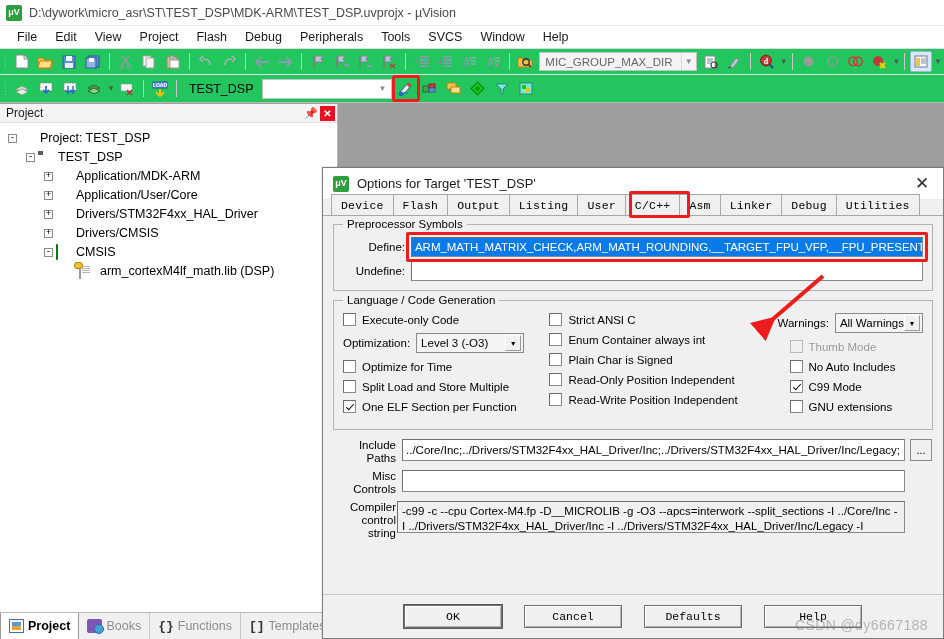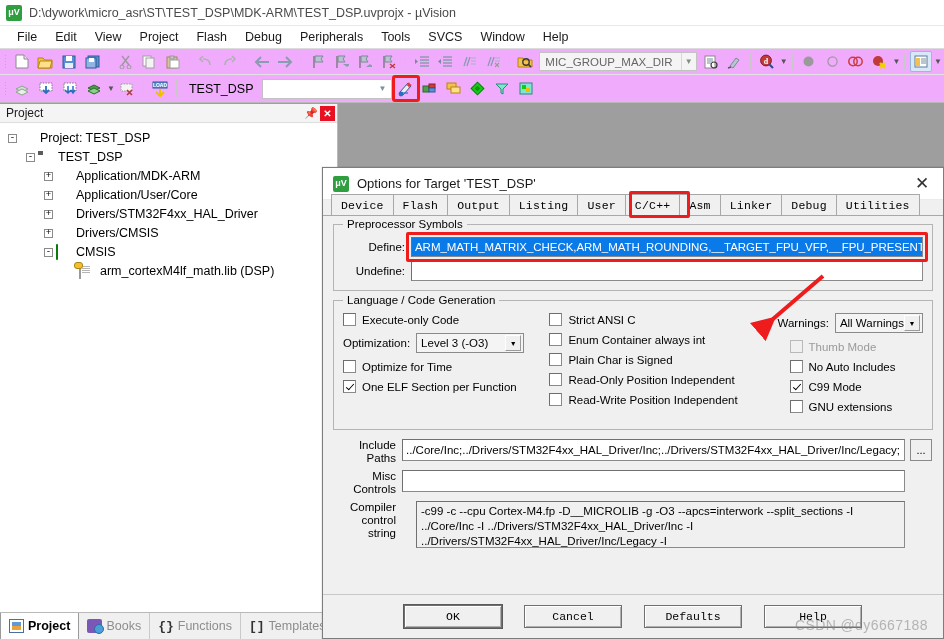--- a/index.html
+++ b/index.html
@@ -33,21 +33,21 @@
     height: 23px; background: #ffffff;
     display: flex; align-items: center; padding-left: 8px;
     border-bottom: 1px solid #dcdcdc;
   }
   #menubar .menu-item {
     padding: 2px 9px; color: #1a1a1a; font-size: 12.5px; cursor: default;
   }
 
   
   .toolbar {
-    background: #f0abfc; display: flex; align-items: center;
+    background: #22c55e; display: flex; align-items: center;
     padding: 0 2px; position: relative;
   }
   #toolbar1 { height: 26px; border-bottom: 1px solid #e2e2e2; }
   #toolbar2 { height: 28px; border-bottom: 1px solid #b9b9b9; }
   .grip {
     width: 3px; height: 16px; margin: 0 3px 0 2px;
     background-image: radial-gradient(#b0b0b0 38%, transparent 40%);
     background-size: 3px 3px; opacity:.9;
   }
   .tb-btn {
@@ -753,20 +753,24 @@
             <span class="rlabel" style="margin-right:6px;">Optimization:</span>
             <span class="sel-box" style="width:108px;">
               <span class="sv">Level 3 (-O3)</span>
               <span class="sarrow">▼</span>
             </span>
           </div>
           <div class="cb">
             <span class="box"></span>
             <span>Optimize for Time</span>
           </div>
+          <div class="cb">
+            <span class="box"></span>
+            <span>Split Load and Store Multiple</span>
+          </div>
           <div class="cb checked">
             <span class="box"></span>
             <span>One ELF Section per Function</span>
           </div>
         </div>
 
         <div class="lcg-col2">
           <div class="cb">
             <span class="box"></span>
             <span>Strict ANSI C</span>
@@ -830,26 +834,26 @@
 
       <div class="row" style="align-items:flex-start; margin-bottom:5px;">
         <span style="width:62px; margin-right:6px; text-align:right; font-size:11.5px; line-height:13px; flex:none;">
           <span>Misc</span><br>
           <span>Controls</span>
         </span>
         <span class="txt" style="height:22px; margin-right:27px;"></span>
       </div>
 
       <div class="row" style="align-items:flex-start;">
-        <span style="width:62px; margin-right:20px; text-align:right; font-size:11.5px; line-height:13px; flex:none;">
+        <span style="width:62px; margin-right:1px; text-align:right; font-size:11.5px; line-height:13px; flex:none;">
           <span>Compiler</span><br>
           <span>control</span><br>
           <span>string</span>
         </span>
-        <span class="ta" style="height:47px; margin-right:27px;">-c99 -c --cpu Cortex-M4.fp -D__MICROLIB -g -O3 --apcs=interwork --split_sections -I ../Core/Inc -I ../Drivers/STM32F4xx_HAL_Driver/Inc -I ../Drivers/STM32F4xx_HAL_Driver/Inc/Legacy -I</span>
+        <span class="ta" style="height:32px; margin-right:27px;">-c99 -c --cpu Cortex-M4.fp -D__MICROLIB -g -O3 --apcs=interwork --split_sections -I ../Core/Inc -I ../Drivers/STM32F4xx_HAL_Driver/Inc -I ../Drivers/STM32F4xx_HAL_Driver/Inc/Legacy -I</span>
       </div>
     </div>
 
     <div class="ann-rect" id="ann-tab" style="left: 305.953px; top: -25px; width: 61.5156px; height: 27px;"></div>
     <div class="ann-rect" id="ann-field" style="left: 83px; top: 16px; width: 522px; height: 30px;"></div>
     <svg id="arrow-svg">
       <defs>
         <marker id="ah" markerWidth="6" markerHeight="6" refX="1" refY="3" orient="auto">
           <path d="M6,0 L0,3 L6,6 z" fill="#ee1c1c"></path>
         </marker>

